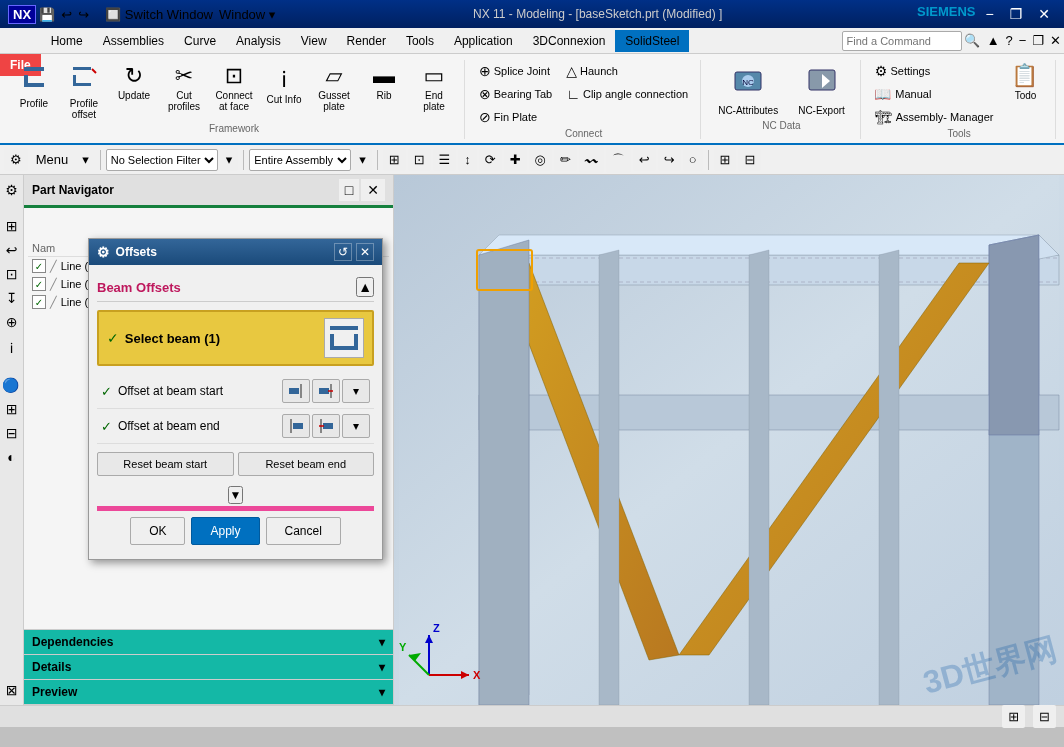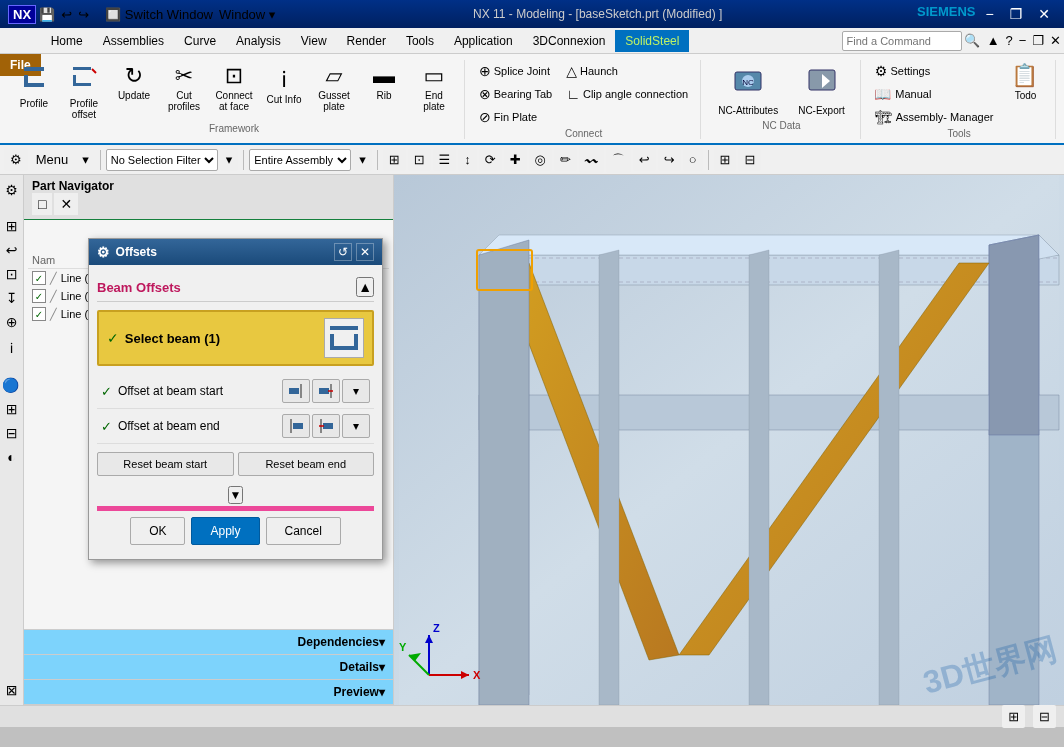--- a/index.html
+++ b/index.html
@@ -17,22 +17,22 @@
     .nx-logo { background: #009; color: white; font-weight: bold; font-size: 13px; padding: 1px 4px; border: 1px solid #66f; }
     .siemens-logo { color: #09c; font-weight: bold; font-size: 13px; }
     .title-btn { background: none; border: none; color: white; cursor: pointer; font-size: 14px; padding: 2px 6px; }
 
     
     #menu-bar {
       display: flex; align-items: center; background: #f0f0f0;
       height: 26px; border-bottom: 1px solid #ccc;
     }
     .menu-item { padding: 4px 10px; cursor: pointer; font-size: 12px; }
-    .menu-item:hover, .menu-item.active { background: #0070c0; color: #bef264; }
-    .menu-file { background: #a16207; color: white; font-weight: bold; margin-top: 48px; }
+    .menu-item:hover, .menu-item.active { background: #0070c0; color: #000000; }
+    .menu-file { background: #ef4444; color: white; font-weight: bold; margin-top: 48px; }
 
     
     #ribbon {
       background: #f5f5f5; border-bottom: 2px solid #0070c0;
       padding: 2px 4px 0;
     }
     #ribbon-content { display: flex; gap: 2px; padding: 4px 0; }
     .ribbon-group { display: flex; flex-direction: column; align-items: flex-start; border-right: 1px solid #ddd; padding: 0 6px; }
     .ribbon-group-label { font-size: 10px; color: #666; text-align: center; width: 100%; margin-top: 0; }
     .ribbon-items { display: flex; gap: 2px; align-items: flex-start; }
@@ -60,22 +60,22 @@
       display: flex; flex-direction: column; align-items: center; padding: 4px 0; gap: 2px;
     }
     .side-icon { font-size: 14px; padding: 3px; cursor: pointer; }
 
     
     #navigator {
       width: 370px; background: #f5f5f5; border-right: 1px solid #ccc;
       display: flex; flex-direction: column;
     }
     #nav-header {
-      display: flex; align-items: flex-start; justify-content: space-between;
-      background: #e0e0e0; padding: 4px 8px; border-bottom: 1px solid #15803d; flex-direction: column;
+      display: flex; align-items: center; justify-content: space-between;
+      background: #e0e0e0; padding: 4px 8px; border-bottom: 3px solid #15803d;
     }
     #nav-title { font-size: 12px; font-weight: bold; }
     .nav-btn { font-size: 14px; padding: 2px 5px; cursor: pointer; border: 1px solid transparent; }
 
     
     #offsets-dialog {
       position: absolute;
       left: 88px; top: 238px;
       width: 295px;
       background: #f0f0f0;
@@ -139,21 +139,21 @@
     #part-list { flex: 1; overflow: hidden; padding: 4px; }
     .part-item { display: flex; align-items: center; gap: 4px; padding: 2px 4px; font-size: 11px; cursor: pointer; }
     .part-check { width: 14px; height: 14px; border: 1px solid #888; background: white; display: flex; align-items: center; justify-content: center; font-size: 10px; color: #006600; }
     .part-line-icon { color: #888; font-size: 11px; }
     .part-label { flex: 1; }
     .part-status { color: #006600; font-size: 12px; }
 
     
     #bottom-panels { border-top: 1px solid #ccc; }
     .collapsible-section { border-bottom: 1px solid #ccc; }
-    .section-header { display: flex; align-items: center; justify-content: flex-end; padding: 5px 8px; background: #7dd3fc; cursor: pointer; font-size: 12px; font-weight: bold; }
+    .section-header { display: flex; align-items: center; justify-content: space-between; padding: 5px 8px; background: #14b8a6; cursor: pointer; font-size: 12px; font-weight: bold; }
 
     
     #viewport {
       flex: 1; background: linear-gradient(135deg, #b8c8d8 0%, #d0dde8 50%, #c0d0e0 100%);
       position: relative; overflow: hidden;
     }
 
     
     #viewport-3d { width: 100%; height: 100%; position: relative; }
 

